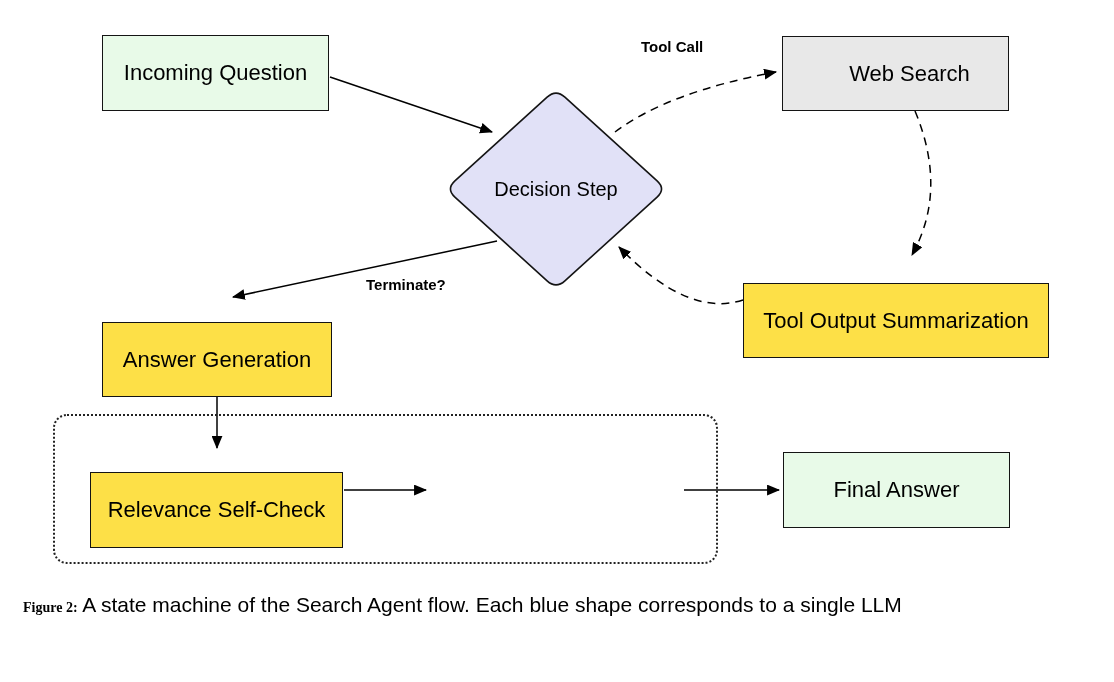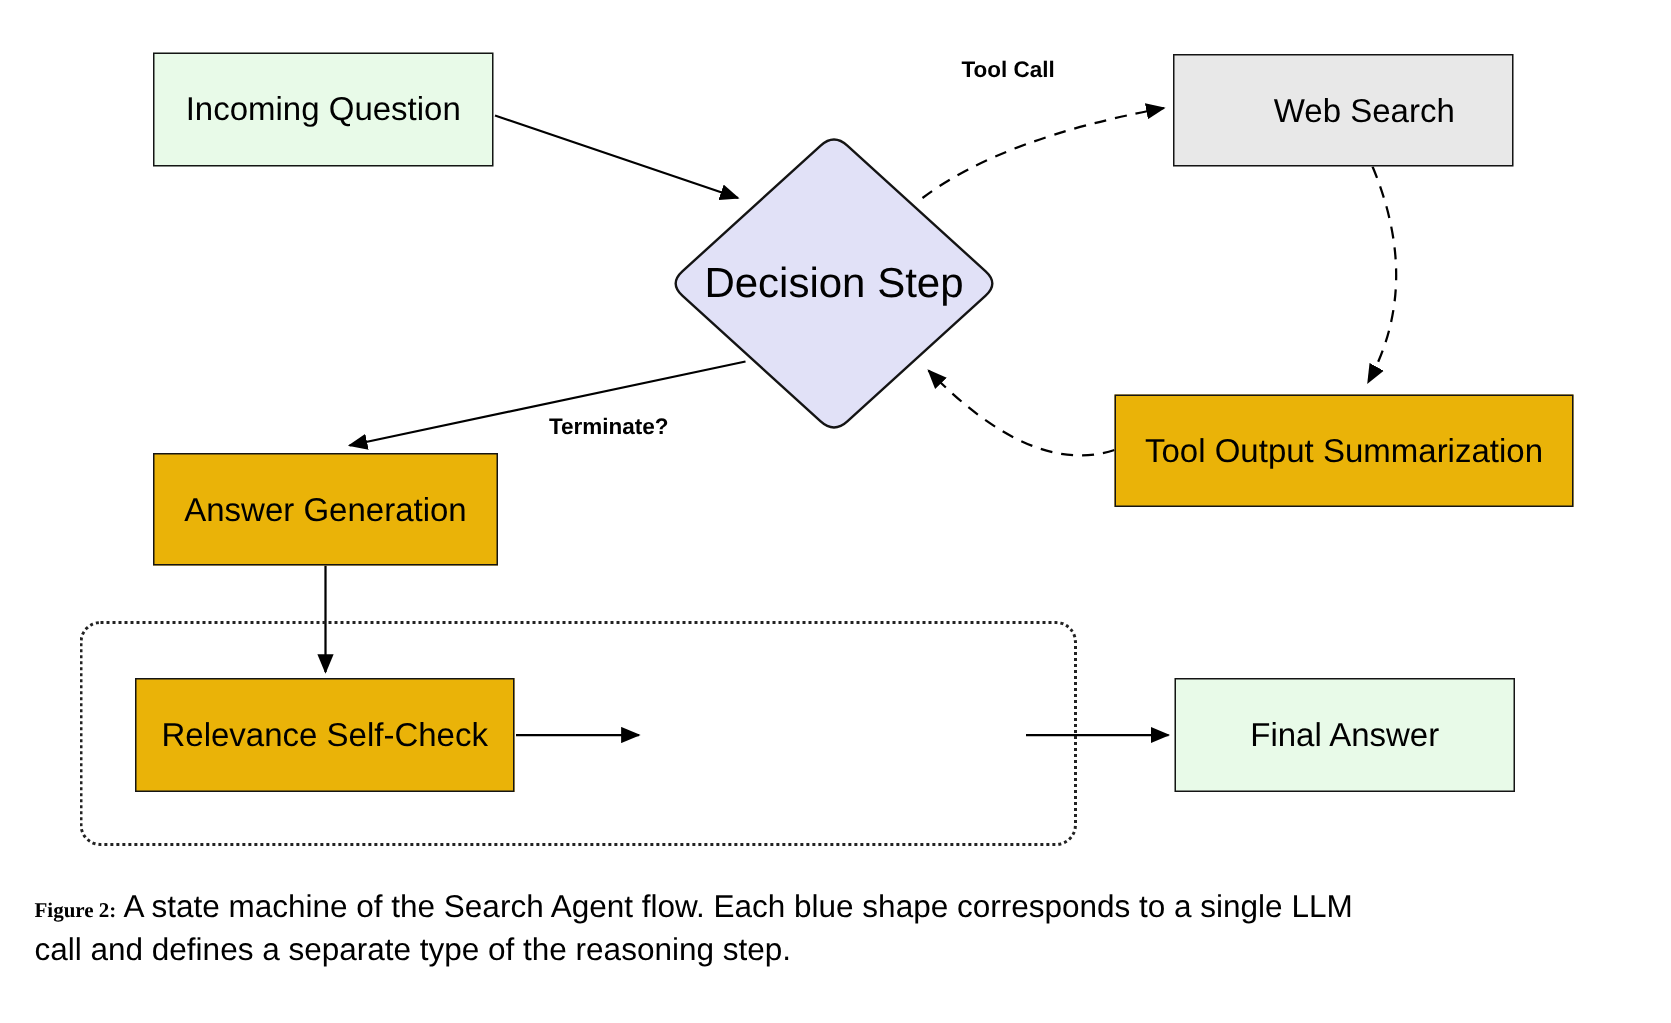--- a/index.html
+++ b/index.html
@@ -14,26 +14,26 @@
   .node{
     position:absolute;
     border:1.6px solid #141414;
     border-radius:0;
     display:flex;align-items:center;justify-content:center;
     font-size:22px;color:#000;
     white-space:nowrap;
     box-sizing:border-box;
   }
   .fill-green{background:#e8fae8;}
-  .fill-lavender{background:#eab308;}
+  .fill-lavender{background:#fde047;margin-top:20px;}
   .fill-gray{background:#e8e8e8;}
   .diamond-label{
     position:absolute;left:446px;top:89px;width:220px;height:200px;
     display:flex;align-items:center;justify-content:center;
-    font-size:28px;color:#000;white-space:nowrap;
+    font-size:20px;color:#000;white-space:nowrap;
   }
   .dotted-group{
     position:absolute;left:53px;top:414px;width:665px;height:150px;
     border:2.4px dotted #222;
     border-radius:14px;
     box-sizing:border-box;
   }
   .edge-label{
     position:absolute;
     font-weight:bold;font-size:15px;color:#000;white-space:nowrap;
@@ -108,16 +108,15 @@
   <div class="node fill-green" style="left:783px;top:452px;width:227px;height:76px;">
     <span>Final Answer</span>
   </div>
 
   <div id="label-tool-call" class="edge-label">Tool Call</div>
   <div id="label-terminate" class="edge-label">Terminate?</div>
 
   <div class="caption">
     <span class="cap-label">Figure 2:</span>
     <span class="cap-italic">A state machine of the Search Agent flow. Each blue shape corresponds to a single LLM</span><br>
-    <span class="cap-italic">call and defines a separate type of the reasoning step.</span>
   </div>
 
 </div>
 
 </body></html>

